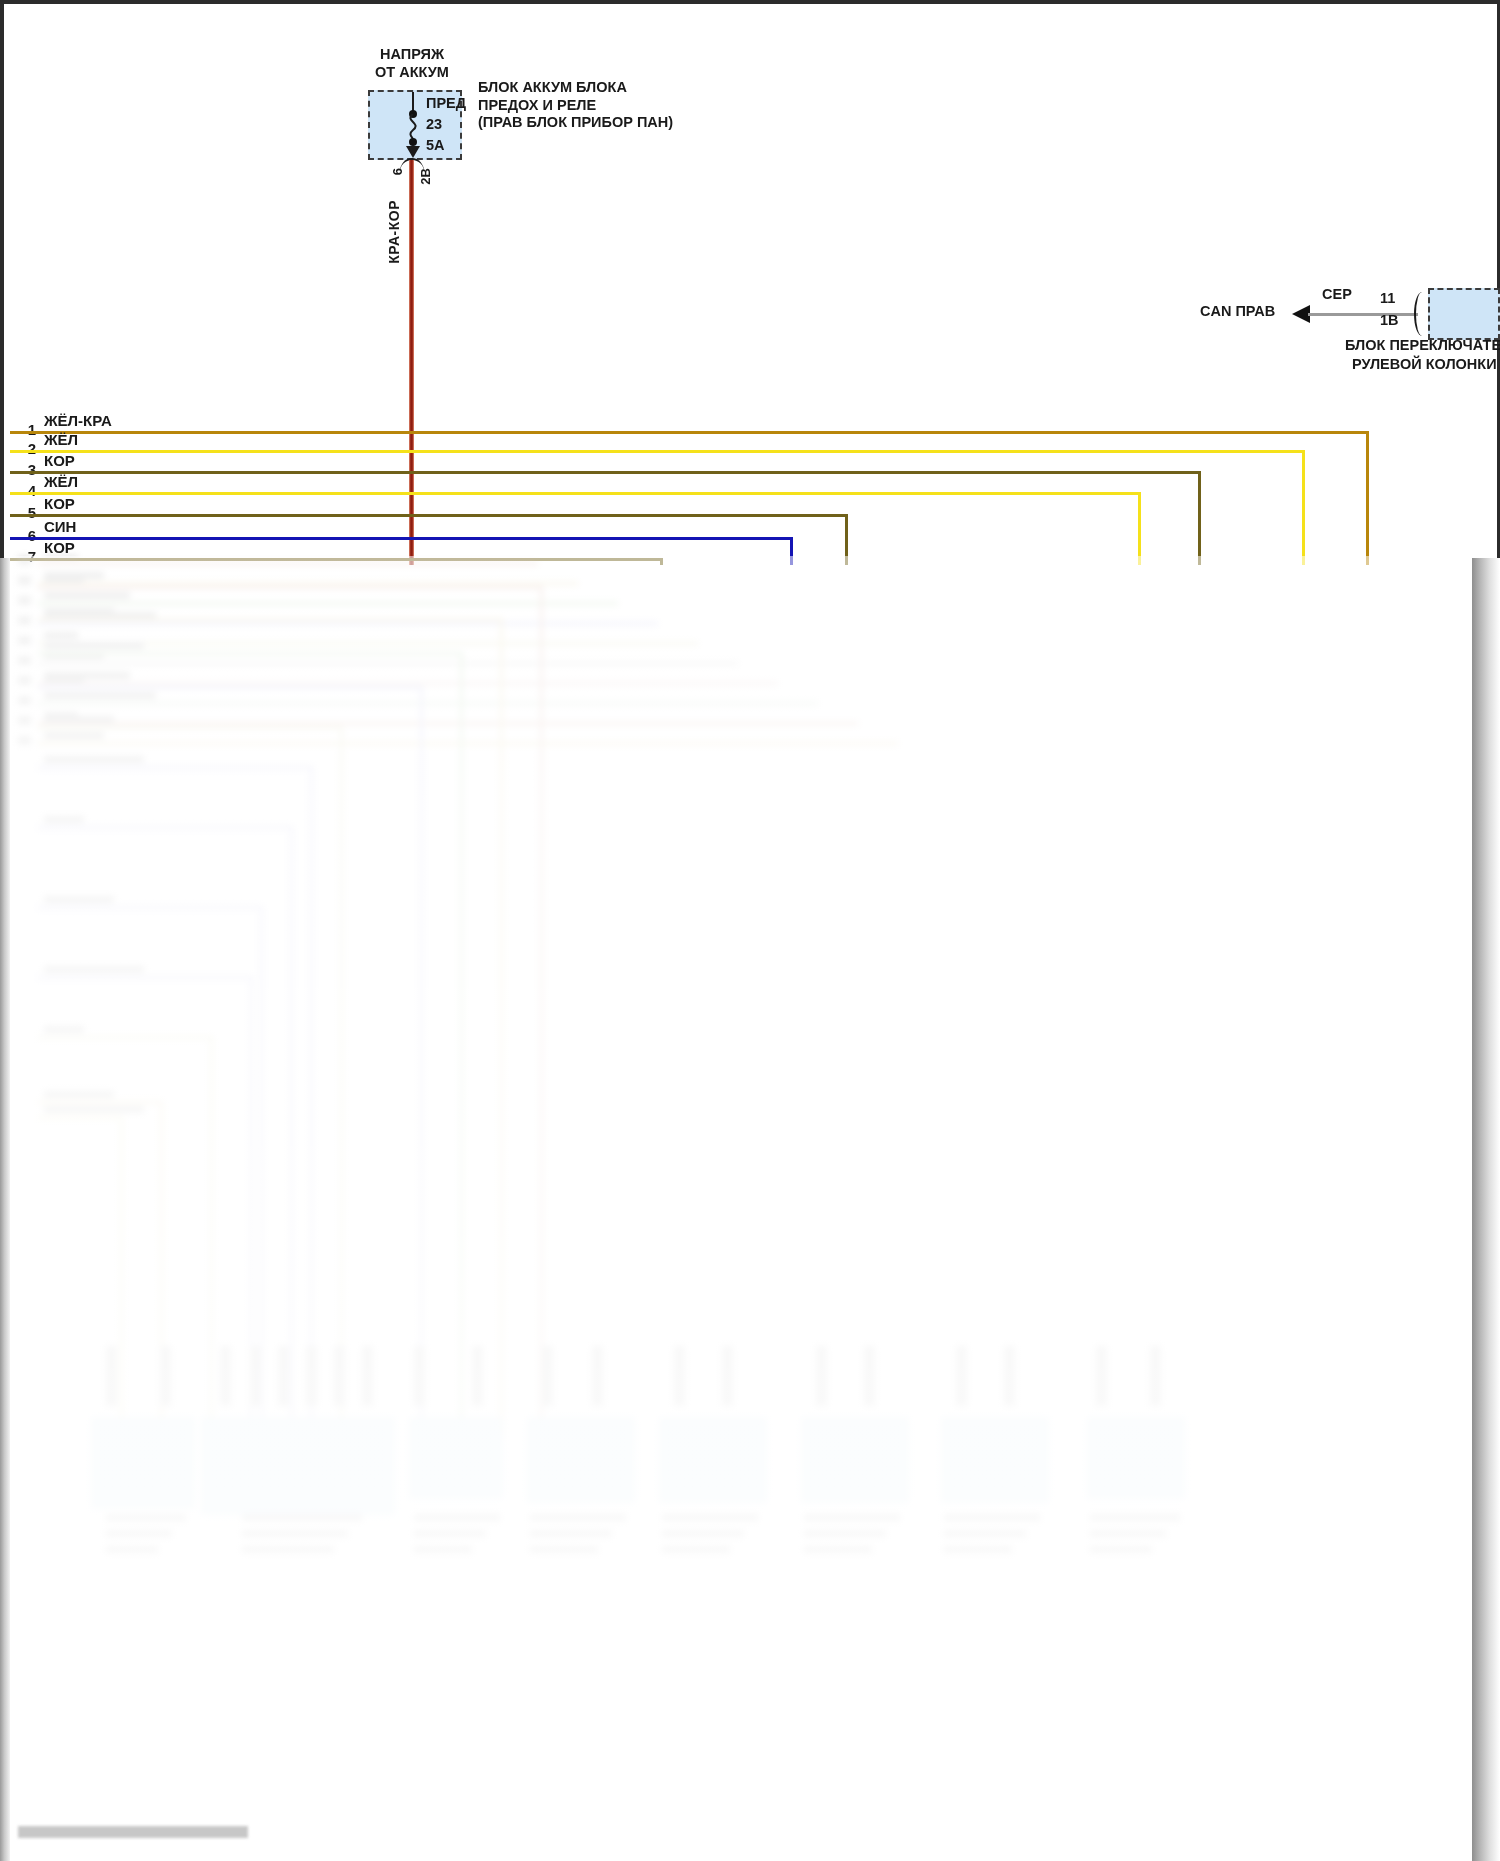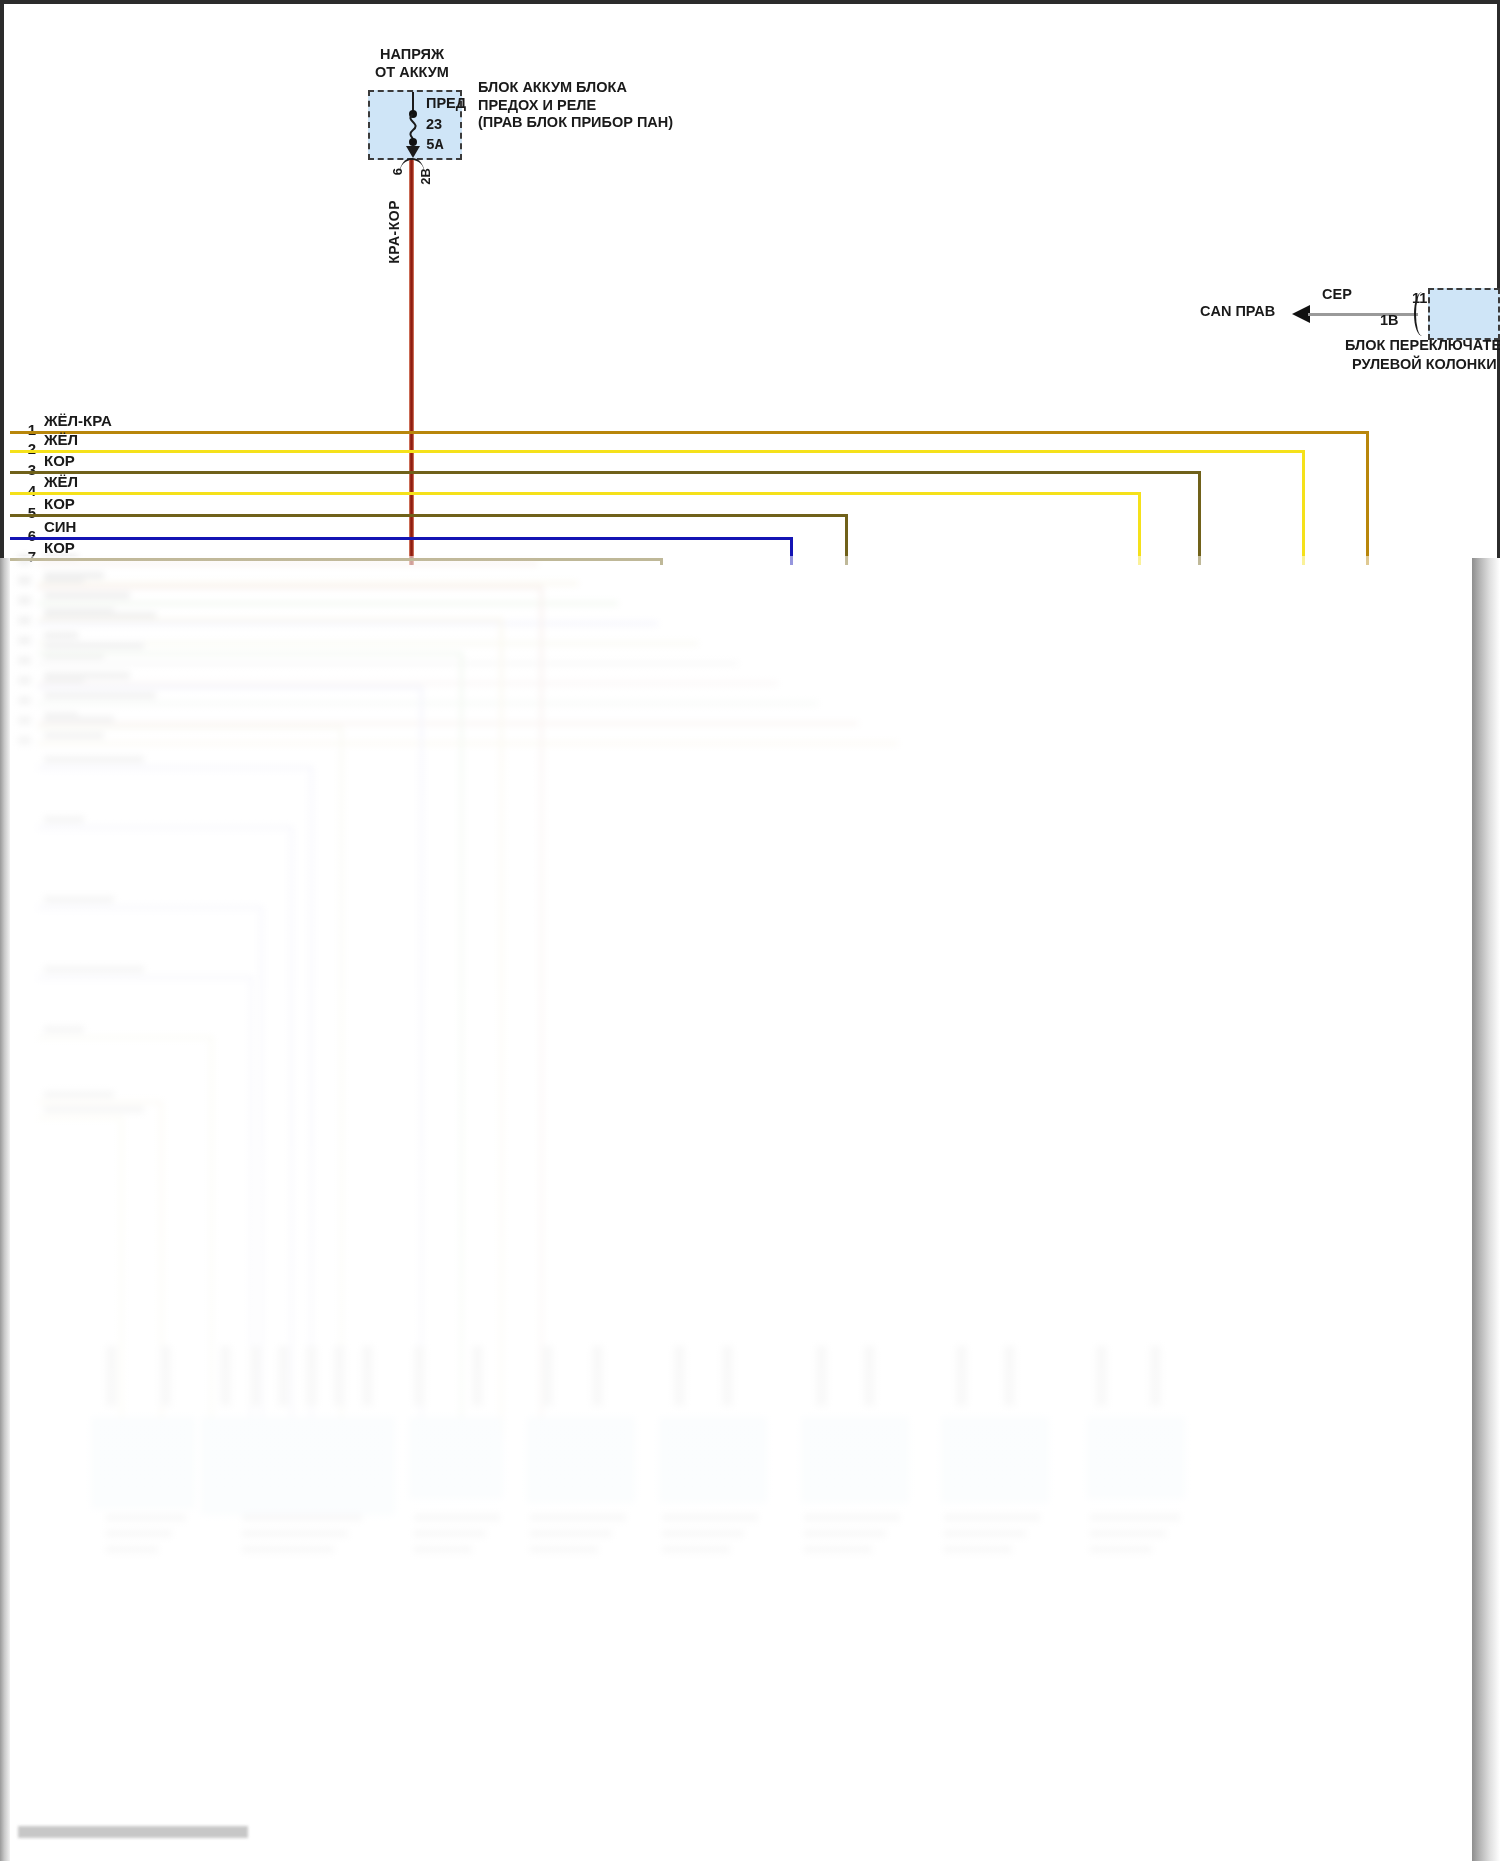--- a/index.html
+++ b/index.html
@@ -78,21 +78,21 @@
 
   
   #can-box{left:1428px;top:288px;width:72px;height:52px;}
   #can-label{left:1200px;top:303px;font-size:14.5px;font-weight:700;}
   #can-wire{left:1308px;top:313px;width:110px;height:3px;background:#9a9a9a;}
   #can-arrow{
     position:absolute;left:1292px;top:305px;width:0;height:0;
     border-top:9px solid transparent;border-bottom:9px solid transparent;border-right:18px solid #111;
   }
   #can-sep{left:1307px;top:288px;width:12px;height:15px;font-size:14.5px;font-weight:700;}
-  #can-pin-11{left:1380px;top:290px;font-size:14.5px;font-weight:700;margin-left:32px;}
+  #can-pin-11{left:1380px;top:290px;font-size:14.5px;font-weight:700;}
   #can-pin-1b{left:1380px;top:312px;font-size:14.5px;font-weight:700;}
   .can-bracket{
     position:absolute;left:1414px;top:292px;width:14px;height:44px;
     border-left:2px solid #1b1b1b;border-radius:60% 0 0 60%;
   }
   #can-cap1{left:1345px;top:337px;font-size:14.5px;font-weight:700;}
   #can-cap2{left:1352px;top:356px;font-size:14.5px;font-weight:700;}
 
   
   .pin-num{position:absolute;left:18px;width:18px;text-align:right;font-size:15px;font-weight:700;color:#1a1a1a;}
@@ -137,21 +137,21 @@
   <div class="dot" style="left:409px;top:110px;"></div>
   <svg style="position:absolute;left:402px;top:114px;width:22px;height:28px;">
     <path d="M11 0 C 2 7, 20 9, 11 16 C 4 22, 14 24, 11 28" stroke="#1b1b1b" stroke-width="2" fill="none"></path>
   </svg>
   <div class="dot" style="left:409px;top:138px;"></div>
   <div class="fuse-lead" style="top:145px;height:8px;"></div>
   <div class="arrowdown"></div>
 
   <div class="fuse-label" style="top:95px;">ПРЕД</div>
   <div class="fuse-label" style="top:116px;">23</div>
-  <div class="fuse-label" style="top:137px;font-family:Liberation Mono, monospace;">5А</div>
+  <div class="fuse-label" style="top:137px;">5А</div>
 
   <div class="txt" id="fuse-caption"><span>БЛОК АККУМ БЛОКА</span>
 <span>ПРЕДОХ И РЕЛЕ</span>
 <span>(ПРАВ БЛОК ПРИБОР ПАН)</span></div>
 
   <div class="conn-curve"></div>
   <div class="pinnum-v" style="left:390px;top:168px;">6</div>
   <div class="pinnum-v" style="left:418px;top:168px;">2В</div>
 
   <div id="batt-wire"></div>

